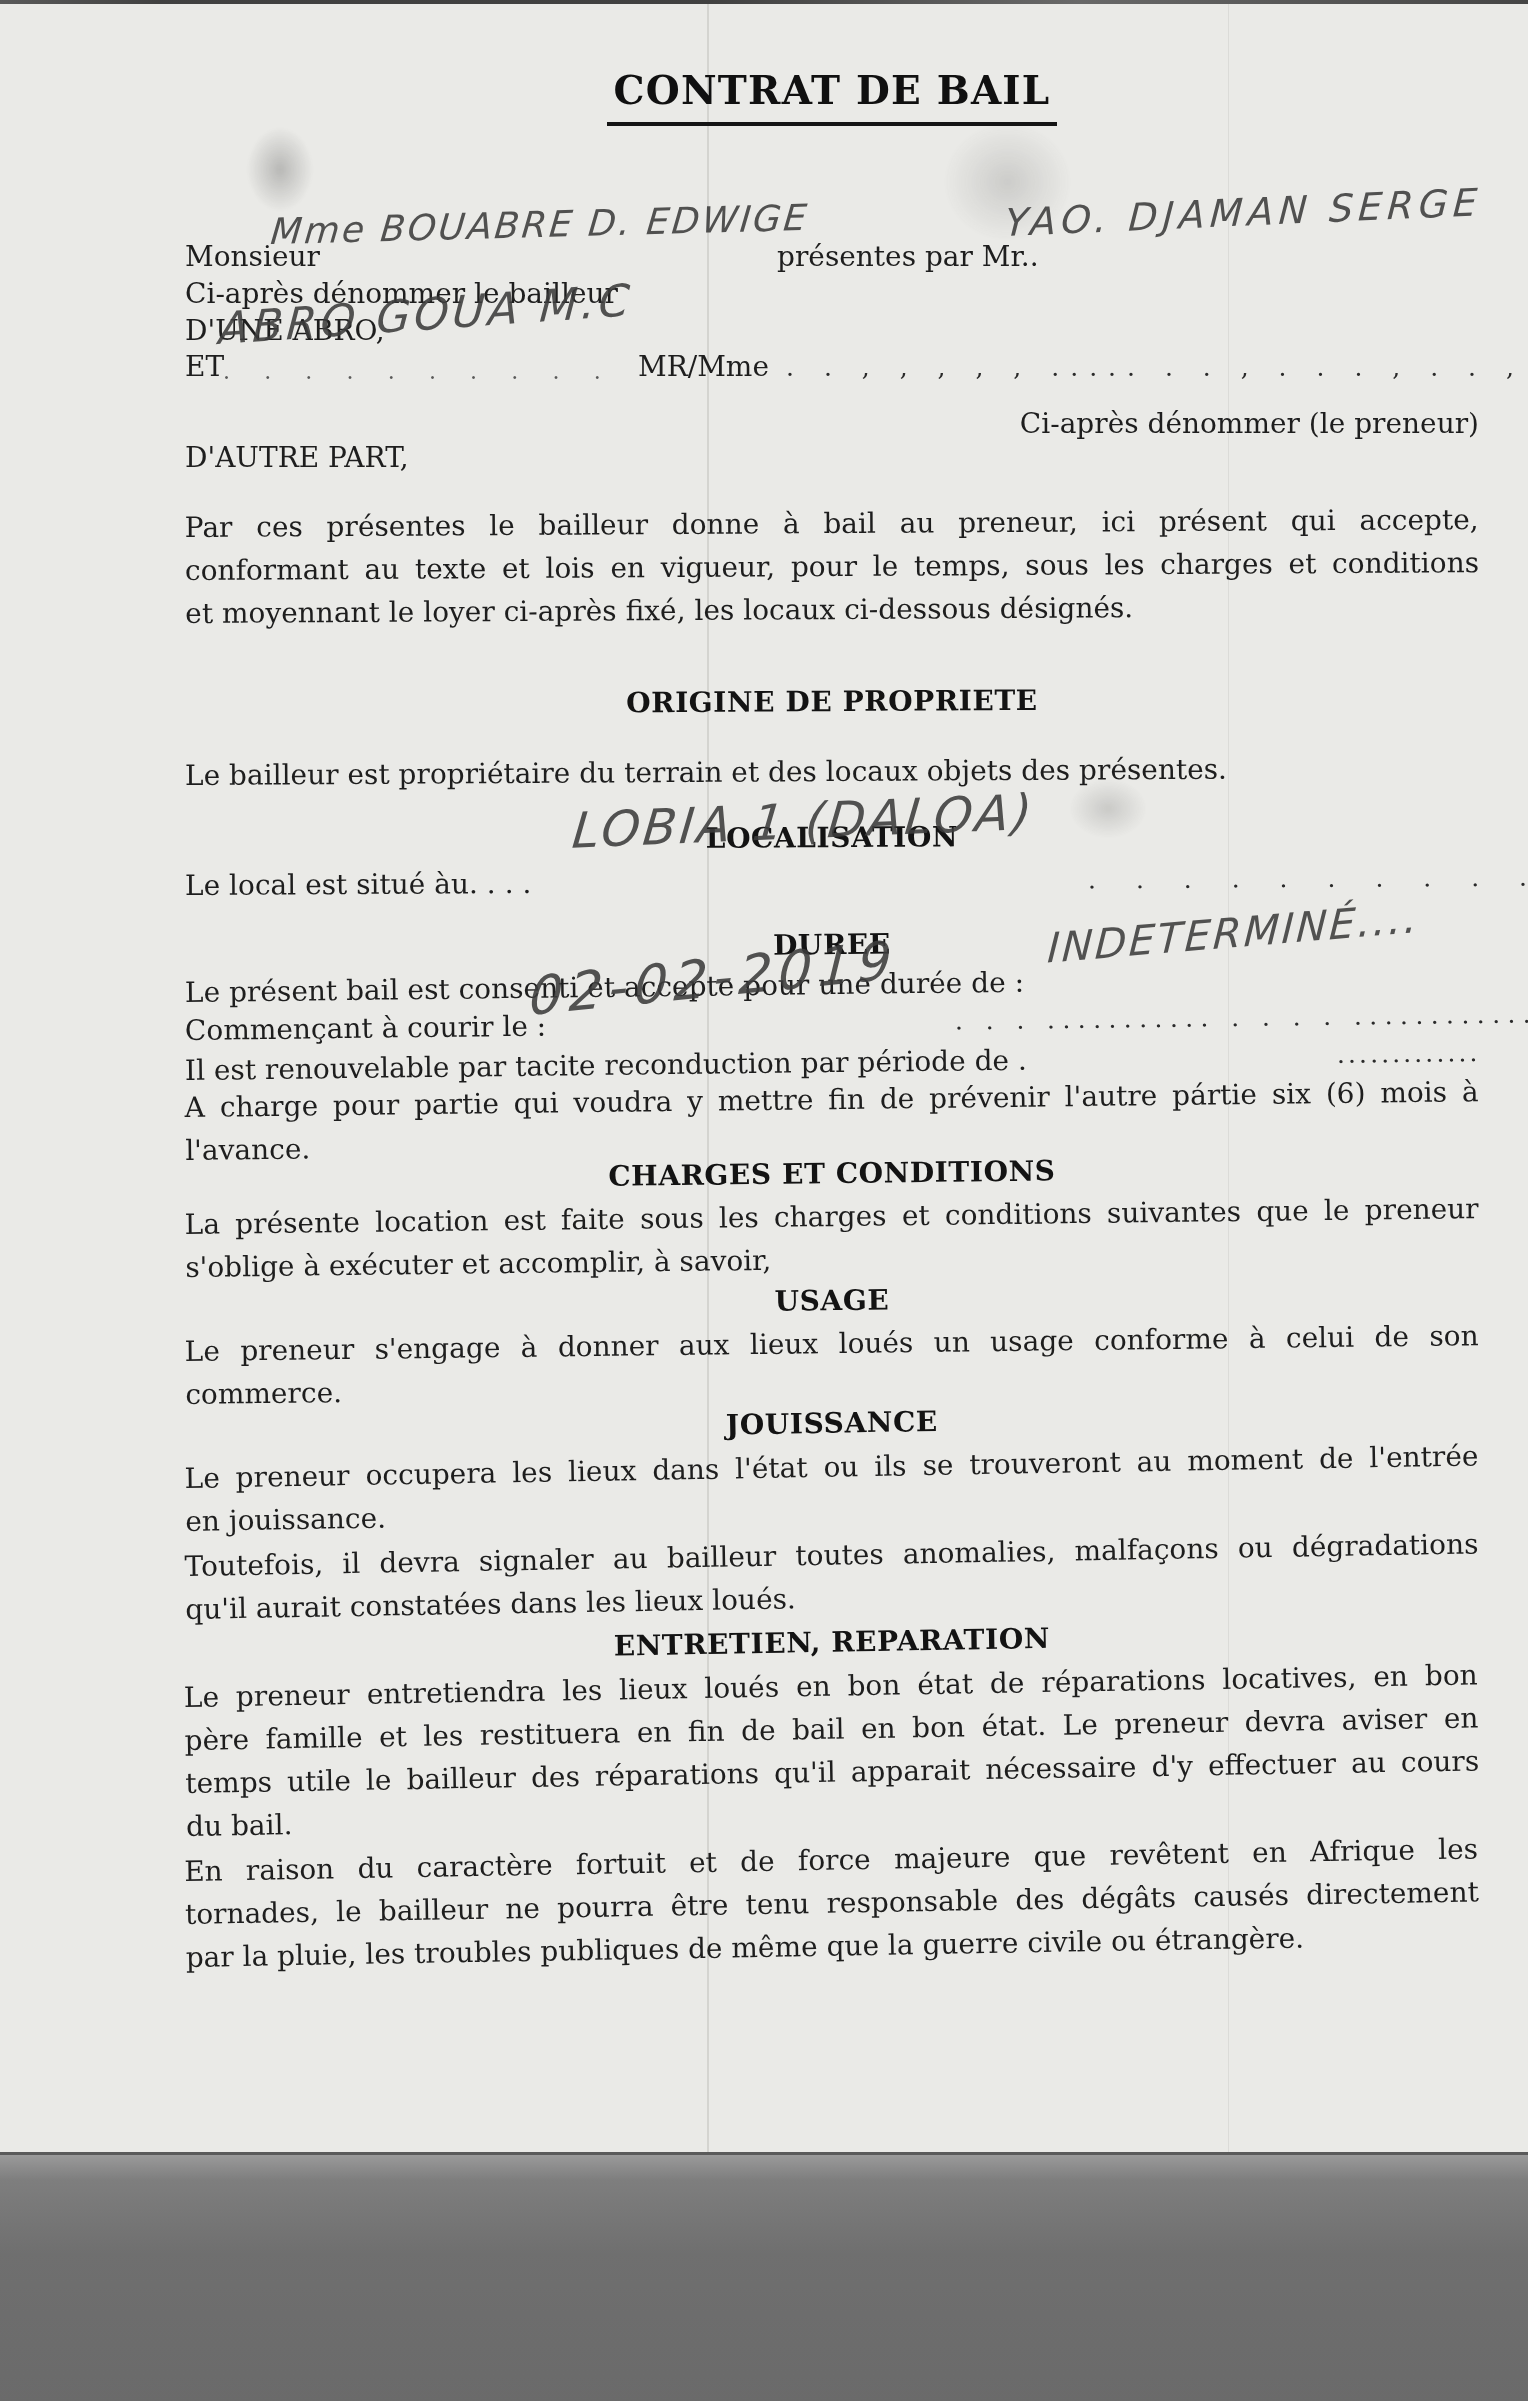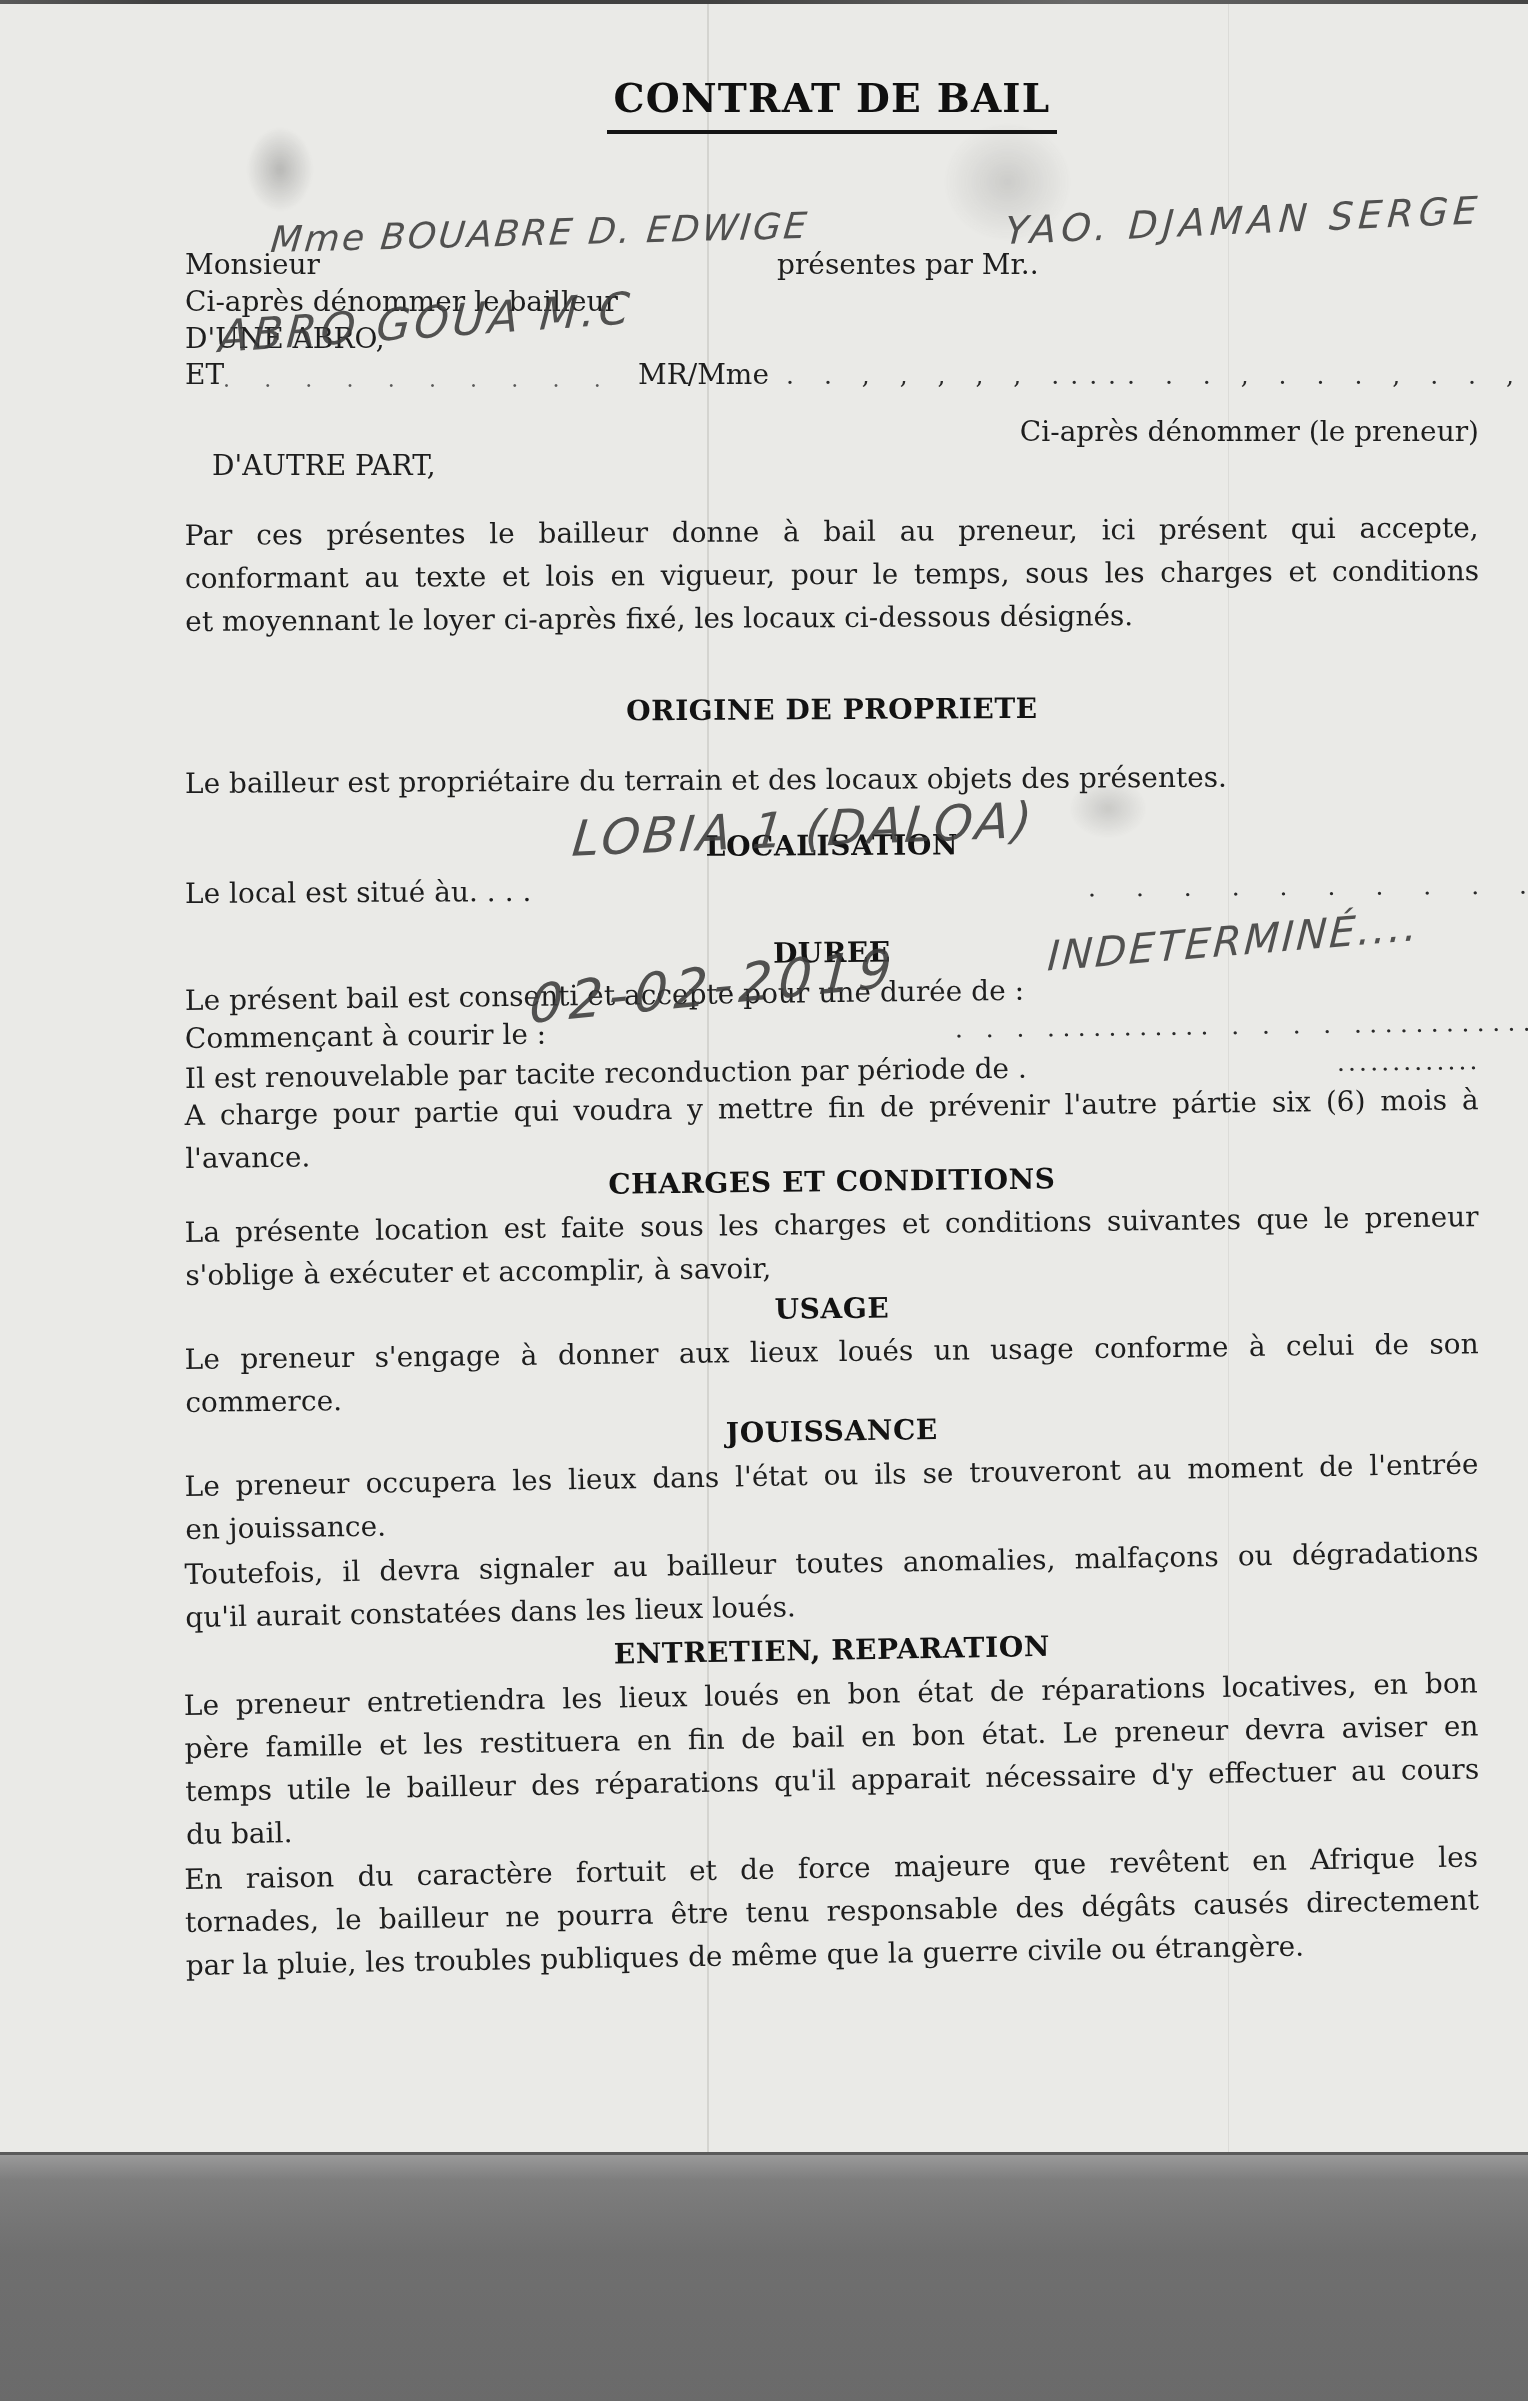--- a/index.html
+++ b/index.html
@@ -21,21 +21,21 @@
   .scan-bed{
     position:absolute;left:0;top:2152px;width:1528px;height:250px;
     background:linear-gradient(#9a9a9a 0px,#7e7e7e 25px,#6f6f6f 99px,#6a6a6a 250px);
     border-top:3.1px solid #5a5a5a;
   }
   .crease{position:absolute;top:3.7px;height:2148px;background:#9a9a96;}
   .crease.c1{left:707px;width:1.8px;opacity:.28;}
   .crease.c2{left:1228px;width:1.2px;opacity:.18;}
   .smudge{position:absolute;border-radius:50%;filter:blur(0.9px);
     background:radial-gradient(closest-side, rgba(70,70,70,.30), rgba(70,70,70,0) 72%);}
-  .content{position:absolute;left:185px;top:12px;width:1294px;height:2152px;}
+  .content{position:absolute;left:185px;top:4px;width:1294px;height:2152px;}
   .line{position:absolute;left:0;width:1294px;font-size:28px;line-height:38px;white-space:nowrap;}
   .abs{position:absolute;top:0;}
   .hw{
     position:absolute;font-family:"DejaVu Sans",sans-serif;font-style:italic;font-weight:500;
     color:#3c3c3c;opacity:.88;white-space:nowrap;transform-origin:0 50%;
   }
   .dots{position:absolute;font-size:25px;color:#2a2a2a;letter-spacing:10px;white-space:nowrap;}
   .heading{position:absolute;left:0;width:1294px;text-align:center;font-weight:bold;
     font-size:28px;letter-spacing:0.6px;color:#131313;}
   .para{position:absolute;left:0;width:1294px;}
@@ -82,21 +82,21 @@
     <div class="line" style="top:344px;">
       <span>ET</span>
       <span class="dots" style="left:38px;top:5px;font-size:22px;letter-spacing:13.6px;opacity:.75;">. . . . . . . . . .</span>
       <span class="hw" style="left:34px;top:-38px;font-size:44px;letter-spacing:3.7px;transform:rotate(-4deg) skewX(-8deg);">ABRO GOUA M.C</span>
       <span class="abs" style="left:453px;">MR/Mme</span>
       <span class="dots" style="left:601px;top:1.2px;letter-spacing:11px;">. . , , , , , ..... . . , . . . , . . , . - - - ,.,.,</span>
     </div>
 
     <div class="line" style="top:401px;text-align:right;">Ci-après dénommer (le preneur)</div>
 
-    <div class="line" style="top:435px;margin-left:27px;">D'AUTRE PART,</div>
+    <div class="line" style="top:435px;">D'AUTRE PART,</div>
 
     <div class="para t1" style="top:502px;">
       <div class="pl jl">Par ces présentes le bailleur donne à bail au preneur, ici présent qui accepte,</div>
       <div class="pl jl">conformant au texte et lois en vigueur, pour le temps, sous les charges et conditions</div>
       <div class="pl">et moyennant le loyer ci-après fixé, les locaux ci-dessous désignés.</div>
     </div>
 
     <div class="heading t1" style="top:685px;">ORIGINE DE PROPRIETE</div>
     <div class="line t1" style="top:753px;">Le bailleur est propriétaire du terrain et des locaux objets des présentes.</div>
 

